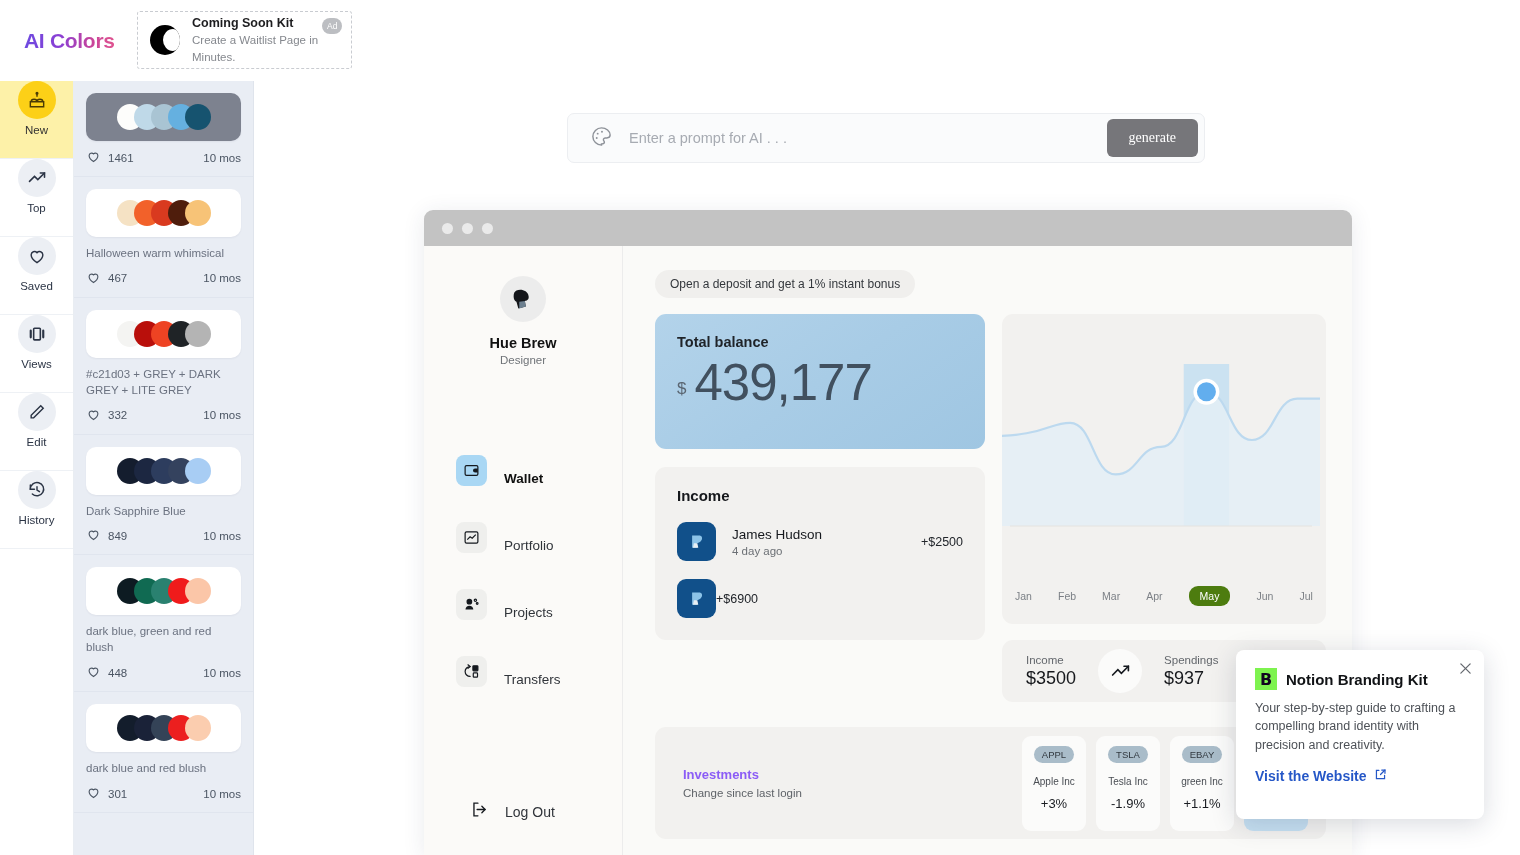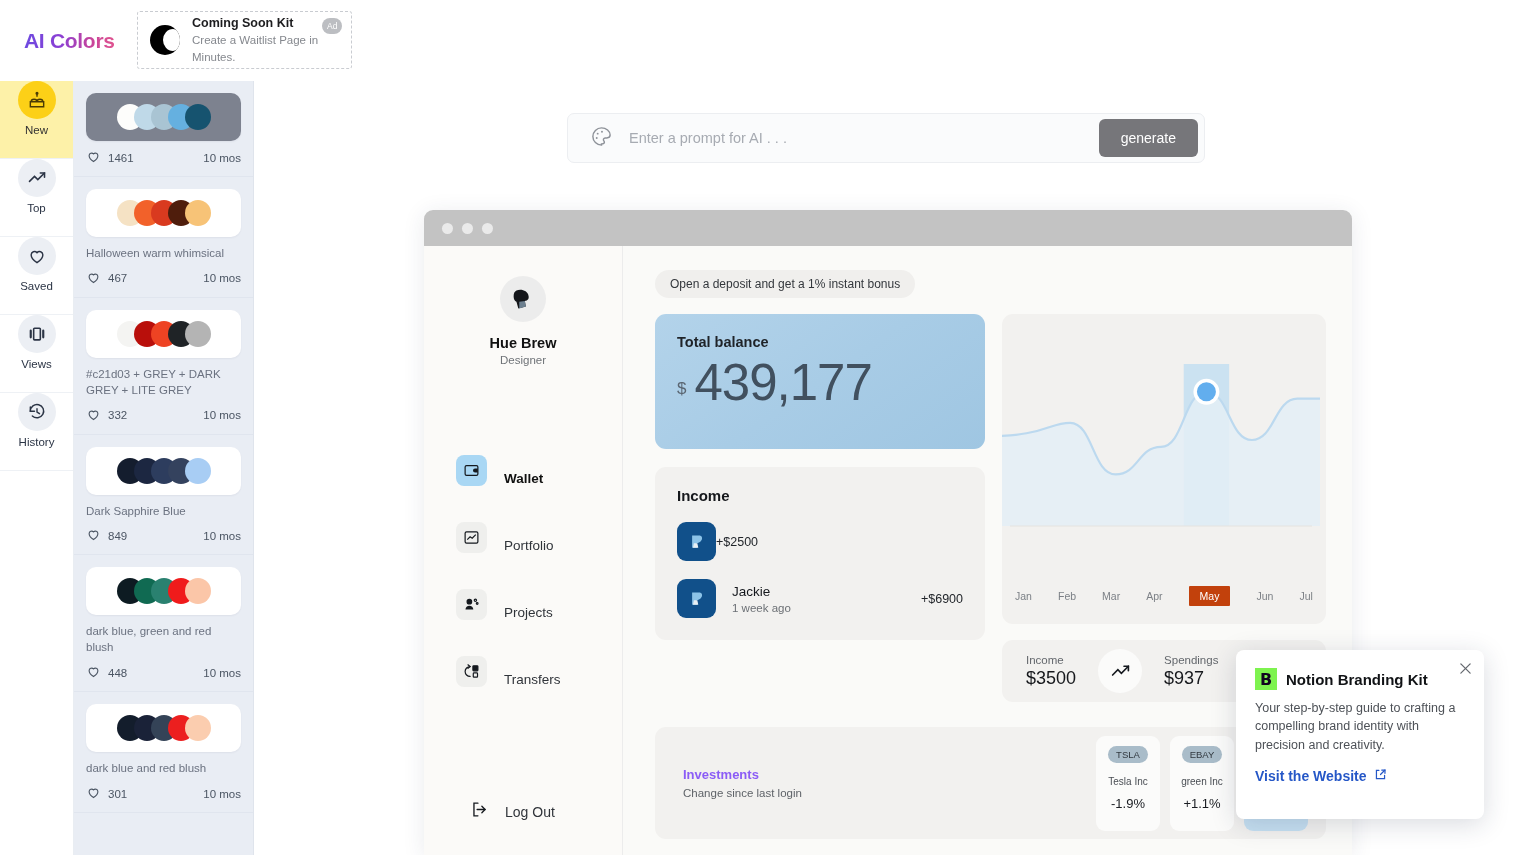--- a/index.html
+++ b/index.html
@@ -96,21 +96,21 @@
     display: flex; align-items: center; padding: 0 6px 0 22px;
   }
   .prompt-input {
     flex: 1; border: 0; outline: 0; background: transparent;
     font-family: "Liberation Sans", sans-serif; font-size: 14.5px;
     color: #3a3f46; margin-left: 16px;
   }
   .prompt-input::placeholder { color: #a7abb2; }
   .gen-btn {
     background: #76767a; color: #fff; border: 0; border-radius: 6px;
-    font-family: Liberation Sans, sans-serif; font-size: 14px;
+    font-family: Liberation Serif, serif; font-size: 14px;
     padding: 11px 22px; cursor: pointer;
   }
 
   
   .preview {
     position: absolute; left: 170px; top: 129px; width: 928px; height: 645px;
     border-radius: 9px 9px 0 0; overflow: hidden;
     box-shadow: 0 3px 22px rgba(40,50,80,.10);
   }
   .titlebar {
@@ -183,21 +183,21 @@
   .chart-card {
     height: 310px; background: #f2f1ef; border-radius: 11px; position: relative; overflow: hidden;
   }
   .chart-svg { position: absolute; left: 0; top: 0; }
   .months {
     position: absolute; left: 0; bottom: 18px; width: 100%;
     display: flex; justify-content: space-around; align-items: center;
   }
   .mo { font-size: 10.5px; color: #7c8086; }
   .mo.sel {
-    background: #c2410c; color: #fff; border-radius: 1px; padding: 4px 11px;
+    background: #4d7c0f; color: #fff; border-radius: 9px; padding: 4px 11px;
   }
   .stats-card {
     margin-top: 16px; height: 62px; background: #f2f1ef; border-radius: 11px;
     display: flex; align-items: center; padding: 0 24px; gap: 22px;
   }
   .stat-label { font-size: 11.5px; color: #63676c; }
   .stat-val { font-size: 18px; color: #16181c; margin-top: 2px; }
   .stat-circle {
     width: 44px; height: 44px; border-radius: 50%; background: #fbfbfa;
     display: flex; align-items: center; justify-content: center; flex: 0 0 auto;
@@ -301,20 +301,28 @@
     </div>
     <div class="rail-item">
       <div class="rail-ico">
         <svg width="20" height="20" viewBox="0 0 24 24" fill="none" stroke="#2b3445" stroke-width="1.9">
           <rect x="8" y="5" width="8" height="14" rx="1"></rect>
           <line x1="4.5" y1="8" x2="4.5" y2="16" stroke-linecap="round" stroke-width="2.6"></line>
           <line x1="19.5" y1="8" x2="19.5" y2="16" stroke-linecap="round" stroke-width="2.6"></line>
         </svg>
       </div>
       <div class="rail-label">Views</div>
+    </div>
+    <div class="rail-item">
+      <div class="rail-ico">
+        <svg width="20" height="20" viewBox="0 0 24 24" fill="none" stroke="#2b3445" stroke-width="1.7">
+          <path d="M16.5 4.5l3 3L8 19H5v-3z"></path>
+        </svg>
+      </div>
+      <div class="rail-label">Edit</div>
     </div>
     <div class="rail-item">
       <div class="rail-ico">
         <svg width="20" height="20" viewBox="0 0 24 24" fill="none" stroke="#2b3445" stroke-width="1.7" stroke-linecap="round">
           <path d="M4 11a8 8 0 1 1 2.4 5.7"></path>
             <polyline points="4,6 4,11 9,11"></polyline>
             <polyline points="12,8 12,12 15,14"></polyline>
         </svg>
       </div>
       <div class="rail-label">History</div>
@@ -541,33 +549,33 @@
               <div class="income-card">
                 <div class="income-title">Income</div>
                 <div id="income-rows">
                     <div class="inc-row">
                       <div class="inc-ico">
                         <svg width="21" height="21" viewBox="0 0 24 24">
                           <path d="M7 5h8c3 0 4 2.5 3 5-1 2.6-4 4-6 4l1 5H7z" fill="#8cc3e8"></path>
                           <path d="M9 14h4l1 5H8z" fill="#e9eff3"></path>
                         </svg>
                       </div>
+     <div class="inc-mid">
+       <div class="inc-name">James Hudson</div>
+       <div class="inc-time">4 day ago</div>
+     </div>
      <div class="inc-amt">+$2500</div>
                     </div>
                     <div class="inc-row">
                       <div class="inc-ico">
                         <svg width="21" height="21" viewBox="0 0 24 24">
                           <path d="M7 5h8c3 0 4 2.5 3 5-1 2.6-4 4-6 4l1 5H7z" fill="#8cc3e8"></path>
                           <path d="M9 14h4l1 5H8z" fill="#e9eff3"></path>
                         </svg>
                       </div>
-     <div class="inc-mid">
-       <div class="inc-name">Jackie</div>
-       <div class="inc-time">1 week ago</div>
-     </div>
      <div class="inc-amt">+$6900</div>
                     </div>
                   </div>
               </div>
             </div>
 
             <div class="wright">
               <div class="chart-card">
                 <svg class="chart-svg" id="chart-svg" width="318" height="262" viewBox="0 0 318 262">
                     <rect x="181.71428571428572" y="50" width="45.42857142857143" height="162" fill="#bedcf2" opacity=".75"></rect>
@@ -607,20 +615,25 @@
             </div>
           </div>
 
           <div class="invest-card">
             <div>
               <div class="inv-title">Investments</div>
               <div class="inv-sub">Change since last login</div>
             </div>
             <div class="inv-cards" id="inv-cards">
                 <div class="inv-card">
+                  <div class="inv-tag">APPL</div>
+     <div class="inv-name">Apple Inc</div>
+     <div class="inv-pct">+3%</div>
+                </div>
+                <div class="inv-card">
                   <div class="inv-tag">TSLA</div>
      <div class="inv-name">Tesla Inc</div>
      <div class="inv-pct">-1.9%</div>
                 </div>
                 <div class="inv-card">
                   <div class="inv-tag">EBAY</div>
      <div class="inv-name">green Inc</div>
      <div class="inv-pct">+1.1%</div>
                 </div>
                 <div class="inv-card viewall">

